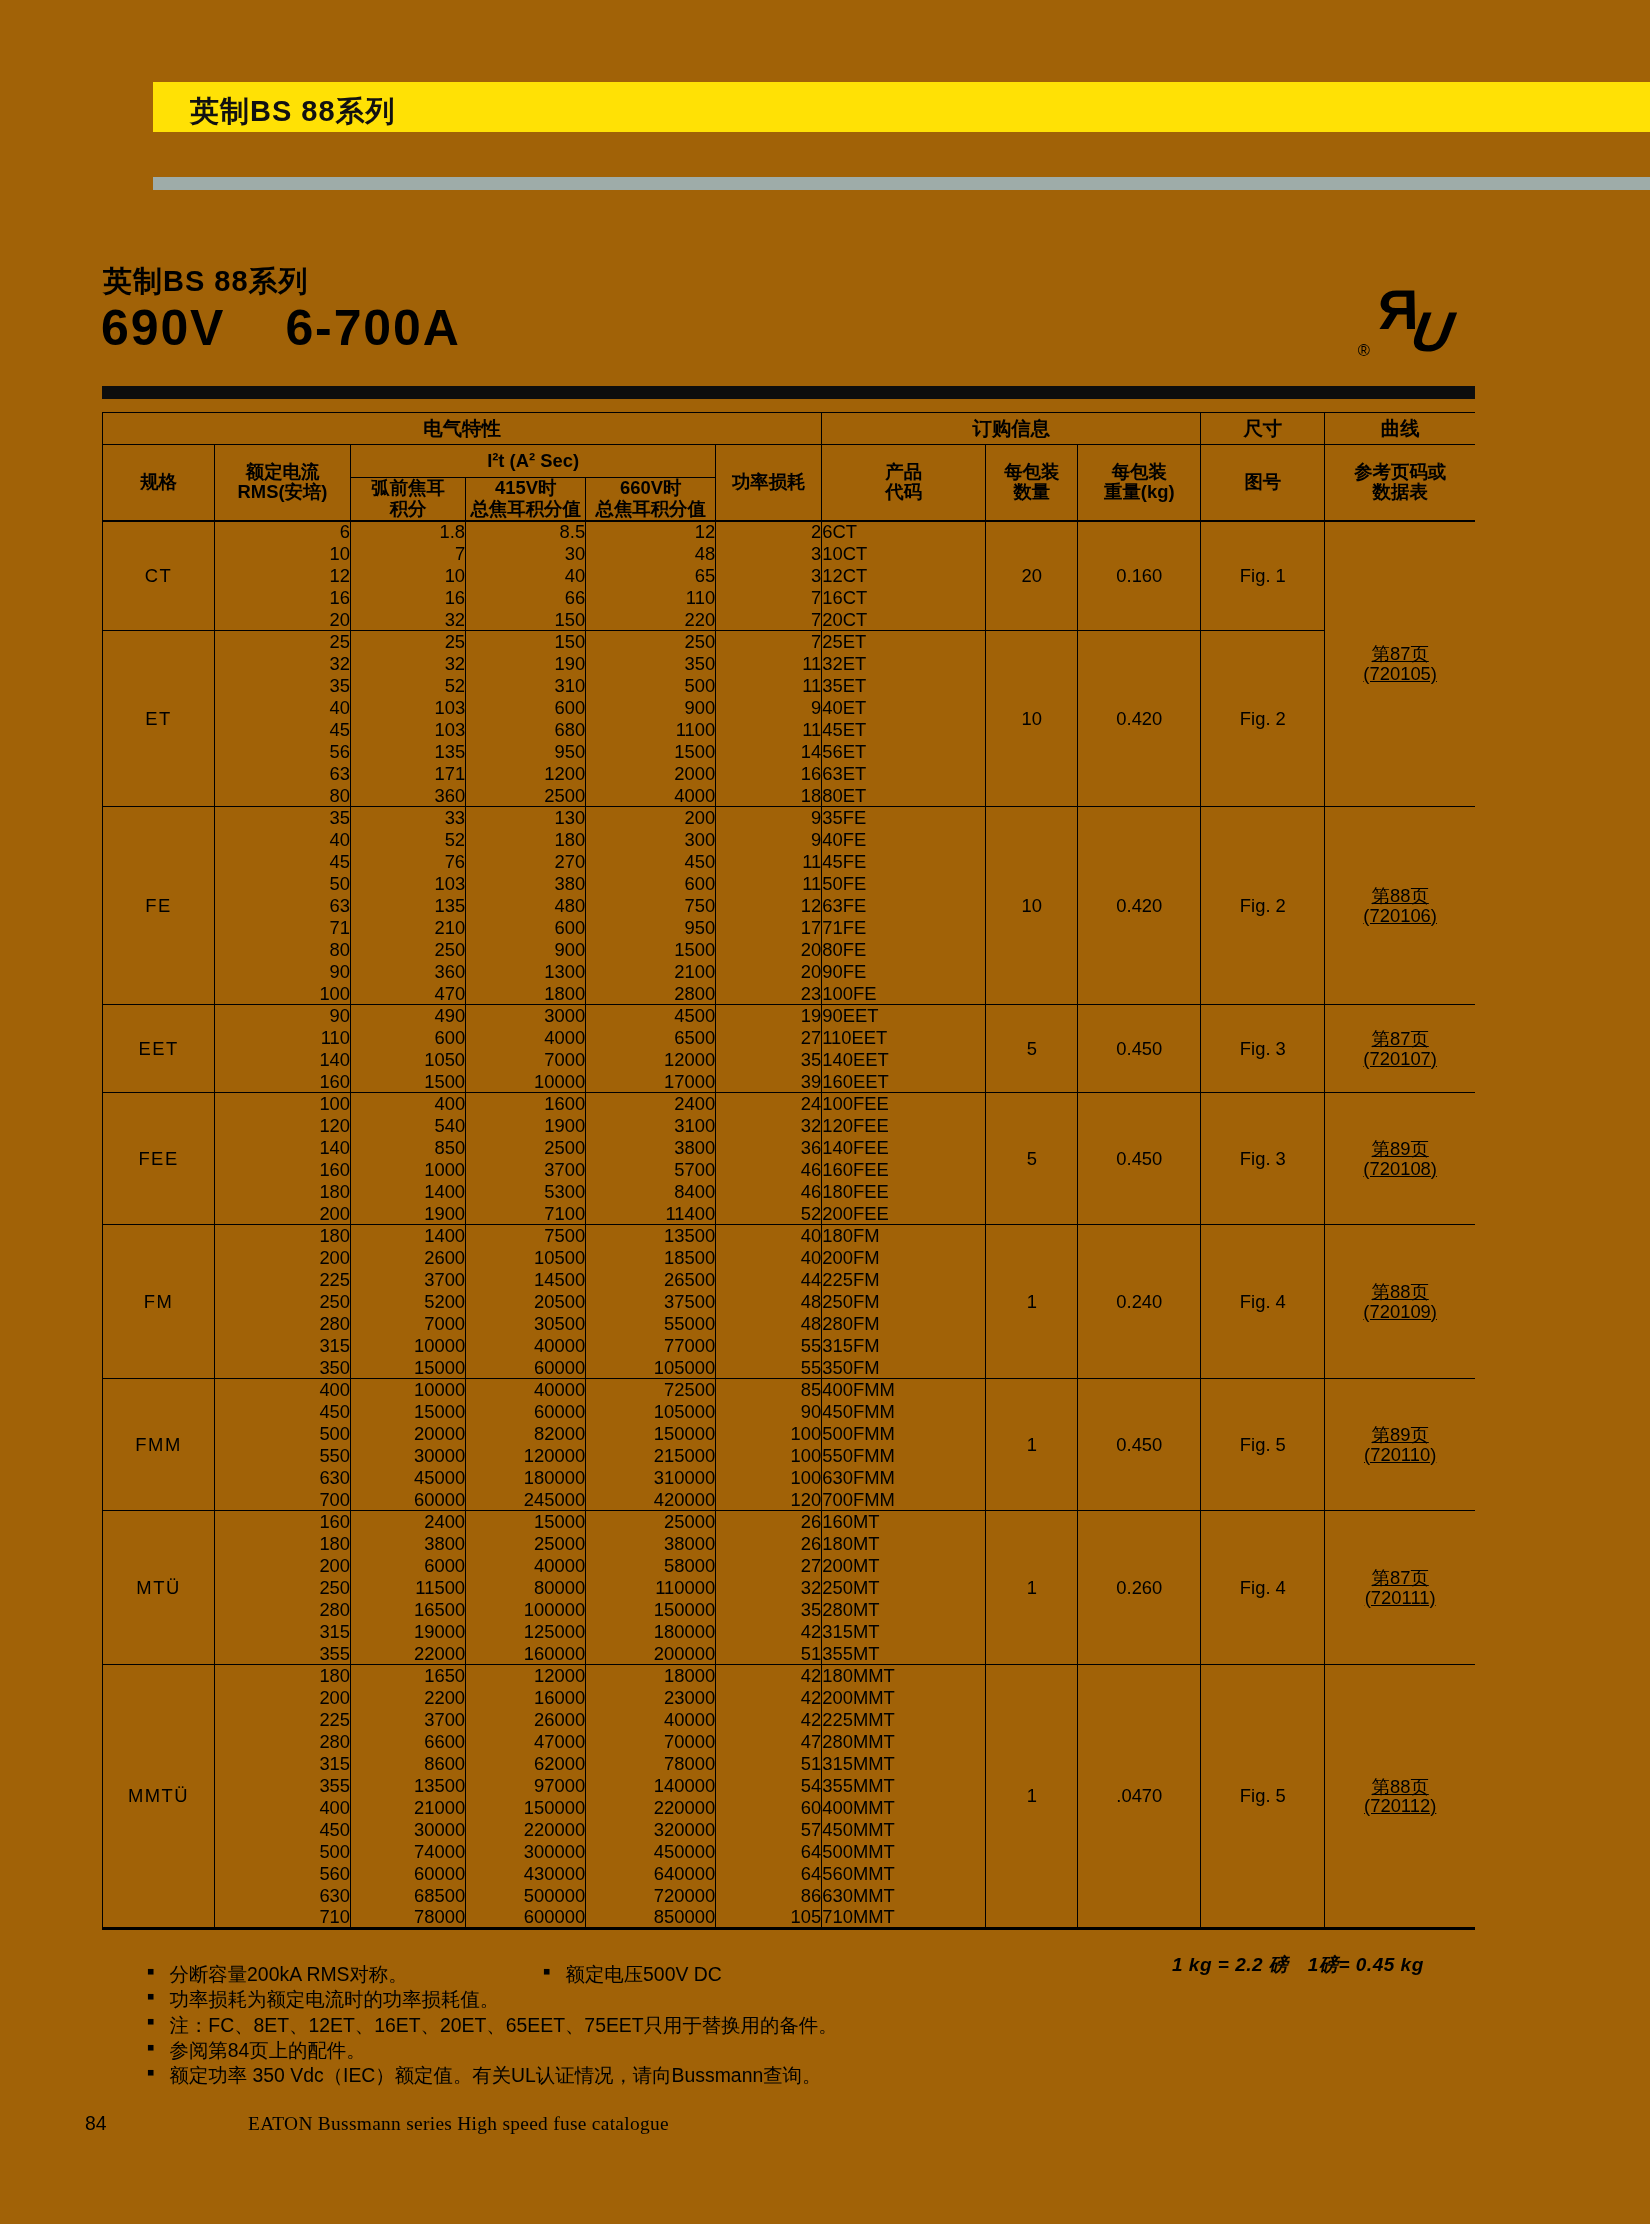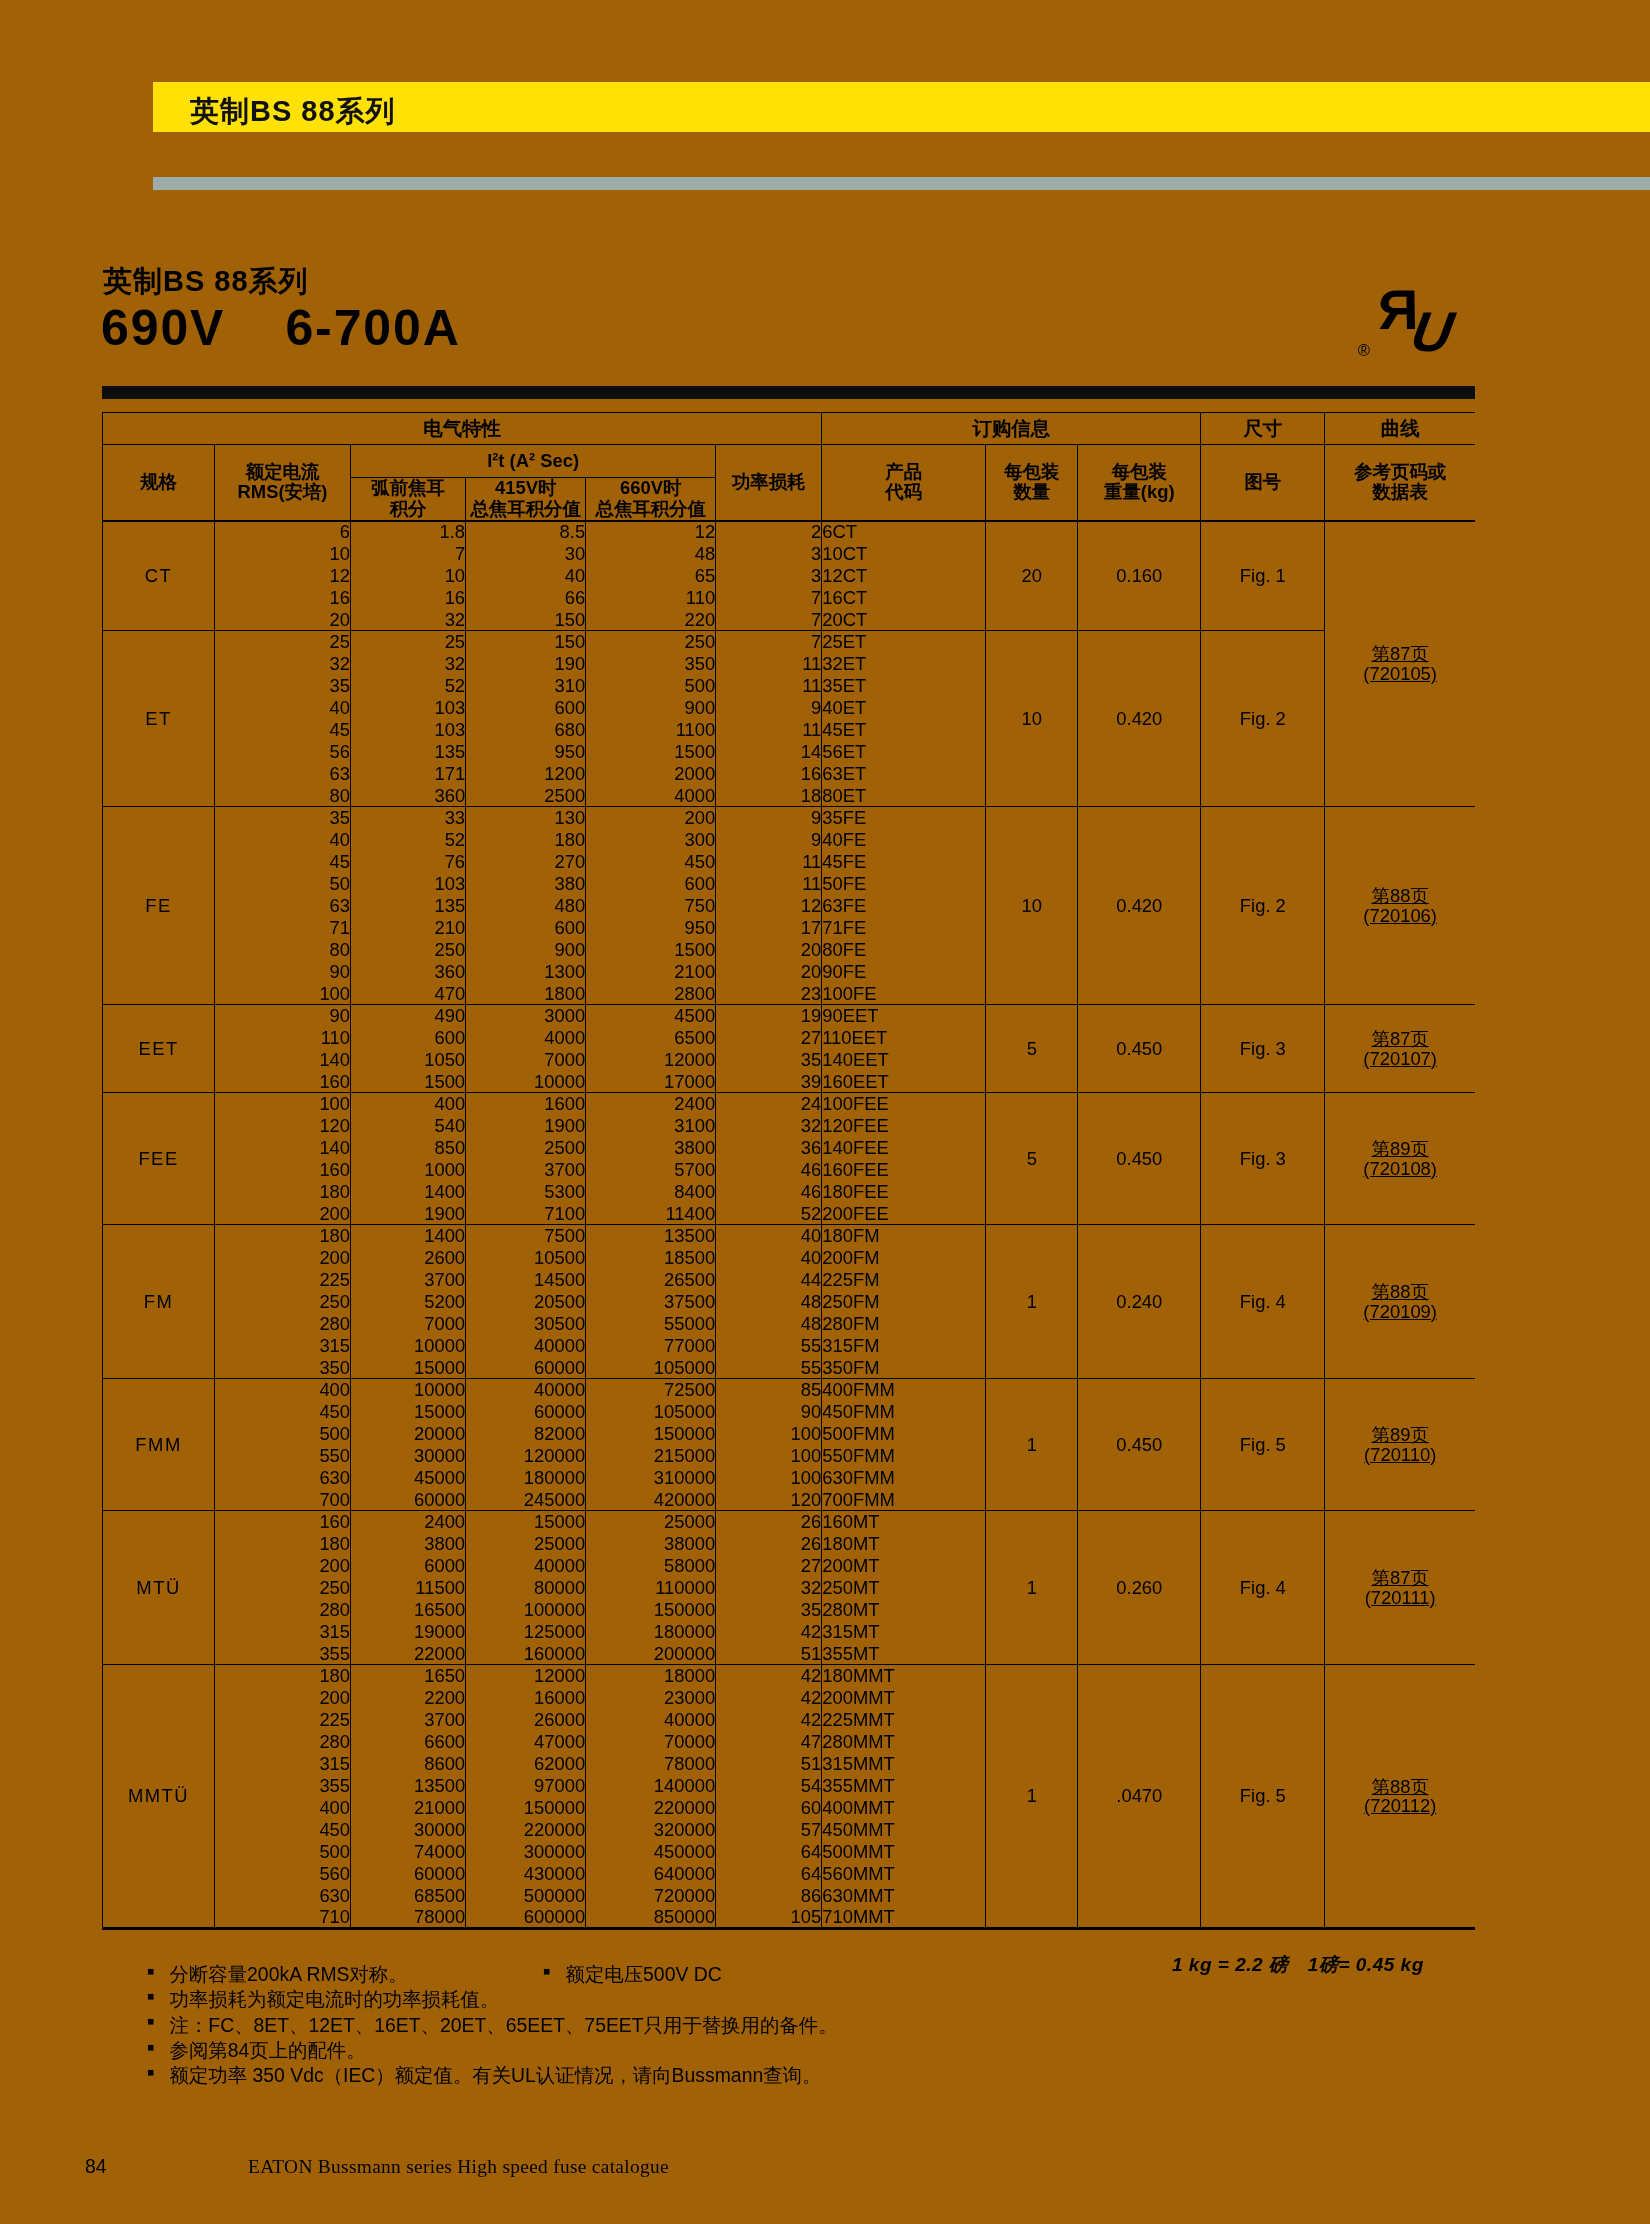--- a/index.html
+++ b/index.html
@@ -45,21 +45,21 @@
 
   .kg-note{position:absolute;left:1172px;top:1952px;font-size:19px;font-weight:700;letter-spacing:0.5px;font-style:italic;}
 
   .notes{position:absolute;left:147px;top:1961px;}
   .note-line{display:flex;align-items:flex-start;height:20.4px;margin-bottom:4.9px;font-size:19.4px;white-space:nowrap;}
   .note-line .bullet{font-size:11.6px;margin-top:2.9px;margin-right:15.5px;}
   .note-col2{position:absolute;left:543px;top:1961px;display:flex;align-items:flex-start;font-size:19.4px;white-space:nowrap;}
   .note-col2 .bullet{font-size:11.6px;margin-top:2.9px;margin-right:15.5px;}
 
   .page-footer{position:absolute;left:85px;top:2112px;font-size:19.4px;}
-  .page-footer .pgnum{display:inline-block;width:39px;margin-top:43px;}
+  .page-footer .pgnum{display:inline-block;width:39px;}
   .page-footer .cat{margin-left:124px;letter-spacing:0.3px;font-family:Liberation Serif, serif;}
 </style>
 </head>
 <body>
 
 <div class="page">
 
   <div class="top-banner">
     <span>英制BS  88系列</span>
   </div>

